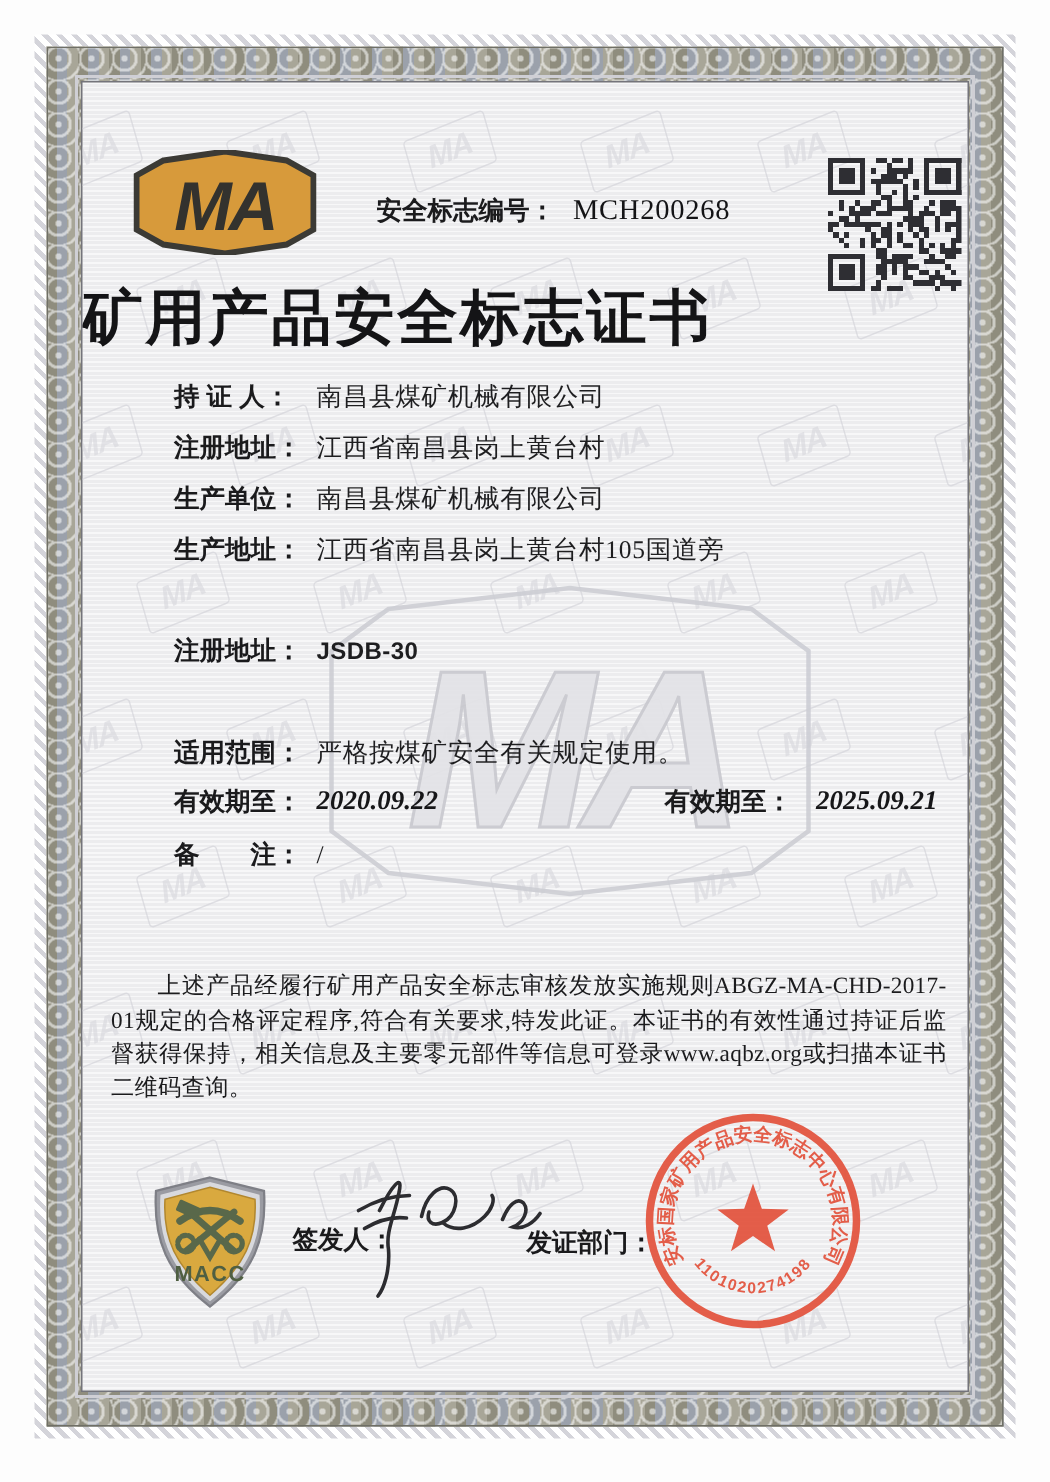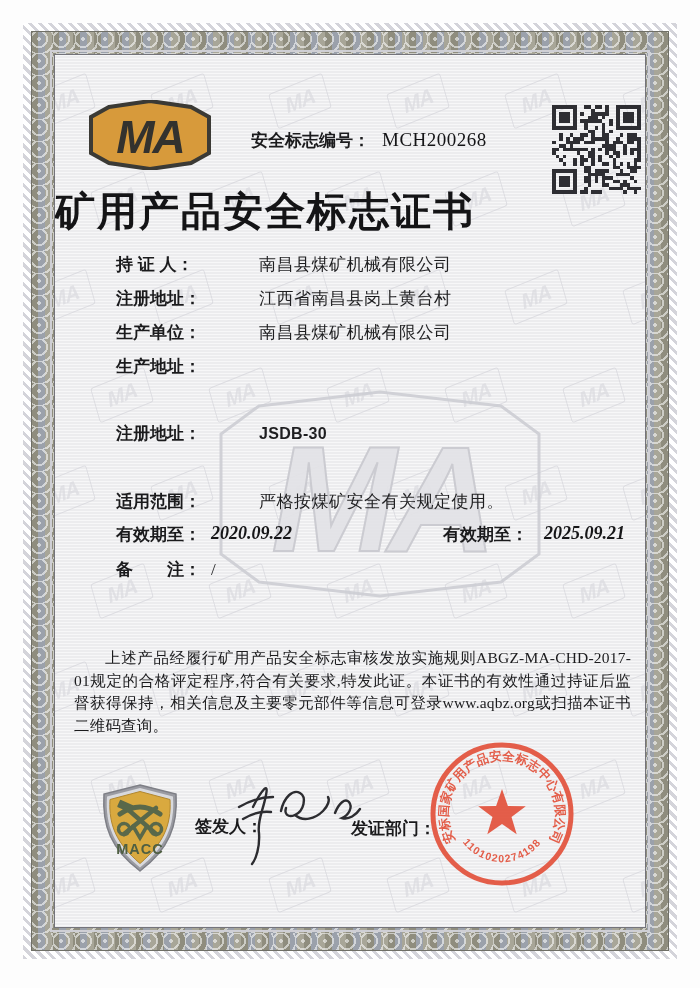--- a/index.html
+++ b/index.html
@@ -38,21 +38,21 @@
   .certno .val{font-family:"Liberation Serif",serif;font-size:19px;color:#141416;margin-left:12px;letter-spacing:.5px;}
   .qr{position:absolute;left:497px;top:50px;width:89px;height:89px;}
   .qr svg{width:100%;height:100%;}
 
   .title{position:absolute;left:0;top:129px;width:100%;
     font-family:"Liberation Serif",serif;font-weight:900;font-size:40px;color:#141416;letter-spacing:2px;}
 
   .frow{position:absolute;left:61px;width:520px;height:24px;display:flex;align-items:baseline;font-size:17px;}
   .frow .lab{font-weight:700;color:#1a1a1c;flex:0 0 95px;white-space:pre;}
   .frow.wide .lab{flex:0 0 auto;margin-right:14px;}
-  .frow .val{font-family:"Liberation Serif",serif;color:#1e1e20;letter-spacing:.5px;margin-left:48px;}
+  .frow .val{font-family:"Liberation Serif",serif;color:#1e1e20;letter-spacing:.5px;}
   .val.latin{font-family:"Liberation Sans",sans-serif;font-weight:700;font-size:16px;letter-spacing:.3px;}
   .val.serif-num{font-family:"Liberation Serif",serif;font-weight:600;font-size:17.5px;}
 
   .dates{position:absolute;left:61px;top:468px;width:531px;height:24px;font-size:17px;}
   .dates .lab{font-weight:700;color:#1a1a1c;position:absolute;}
   .dates .val{font-family:"Liberation Serif",serif;font-weight:600;font-size:18px;color:#161618;position:absolute;font-style:italic;}
   .remark{position:absolute;left:61px;top:503px;height:24px;font-size:17px;display:flex;align-items:baseline;}
   .remark .lab{font-weight:700;color:#1a1a1c;white-space:pre;flex:0 0 95px;}
   .remark .val{font-family:"Liberation Serif",serif;font-size:17px;color:#1e1e20;}
 
@@ -474,20 +474,21 @@
       <div class="frow" style="top:232px">
         <span class="lab">注册地址：</span>
         <span class="val">江西省南昌县岗上黄台村</span>
       </div>
       <div class="frow" style="top:266px">
         <span class="lab">生产单位：</span>
         <span class="val">南昌县煤矿机械有限公司</span>
       </div>
       <div class="frow" style="top:300px">
         <span class="lab">生产地址：</span>
+        <span class="val">江西省南昌县岗上黄台村105国道旁</span>
       </div>
       <div class="frow" style="top:367px">
         <span class="lab">注册地址：</span>
         <span class="val latin">JSDB-30</span>
       </div>
       <div class="frow" style="top:435px">
         <span class="lab">适用范围：</span>
         <span class="val">严格按煤矿安全有关规定使用。</span>
       </div>
 

